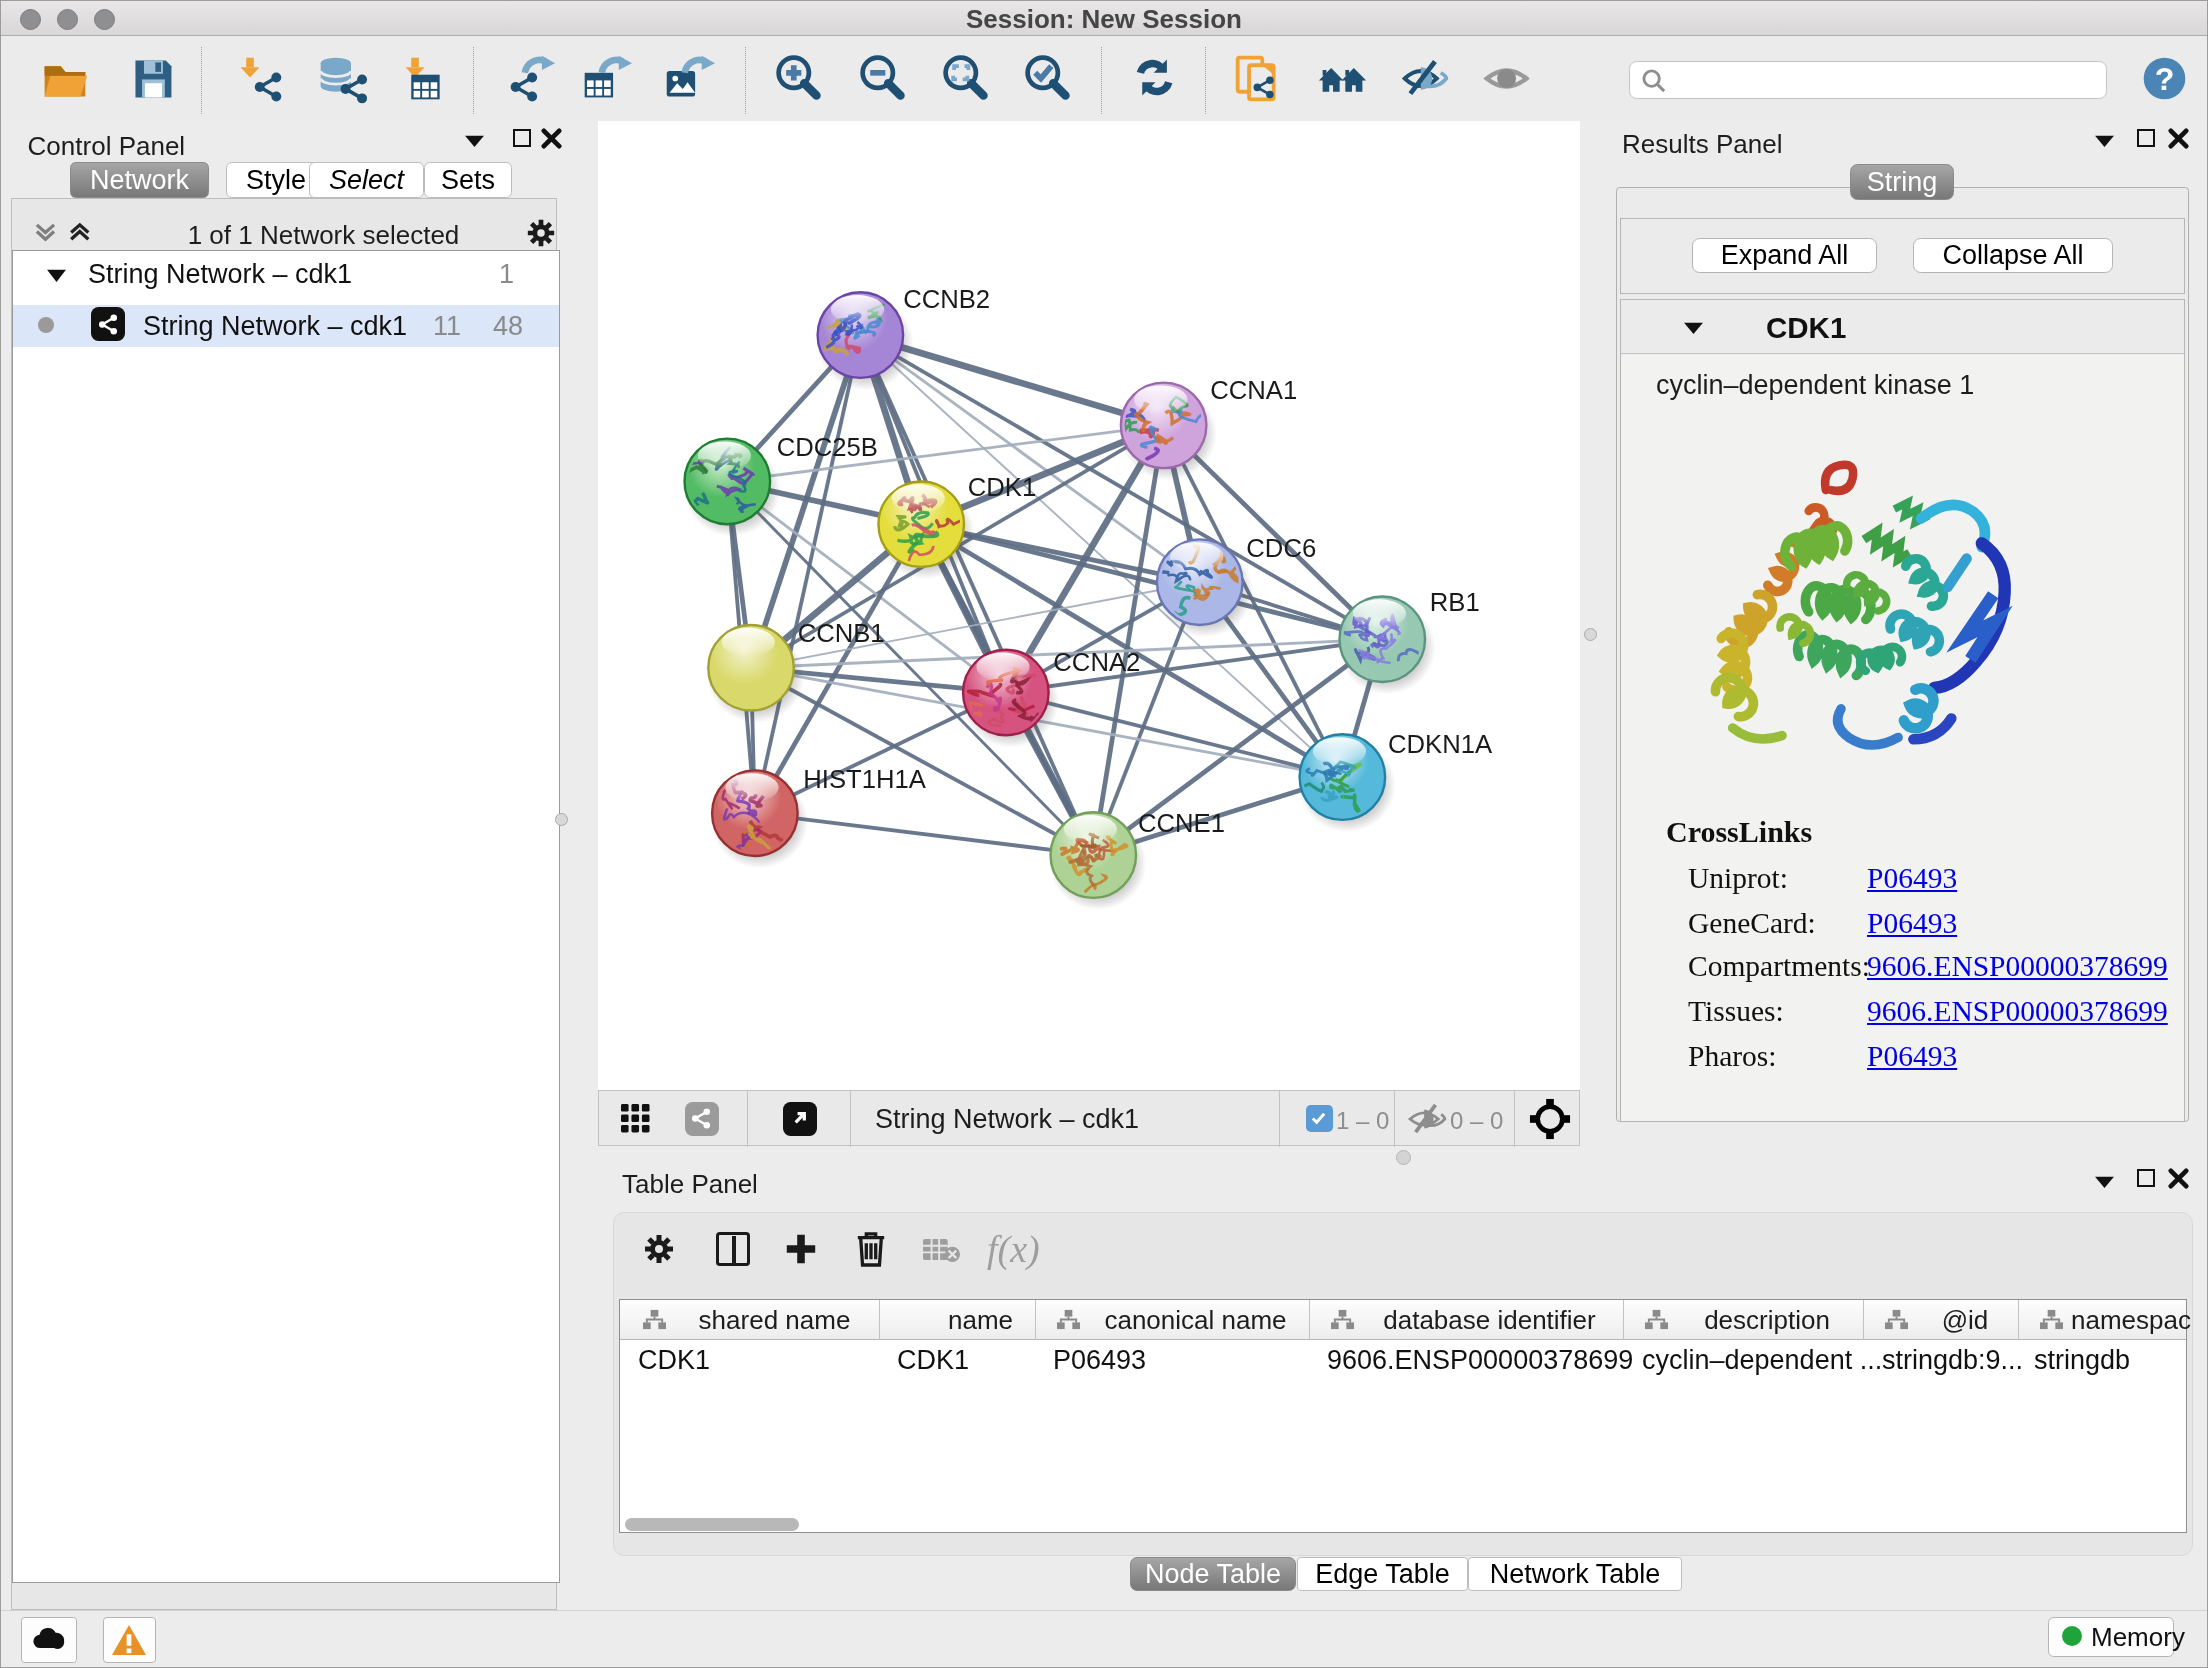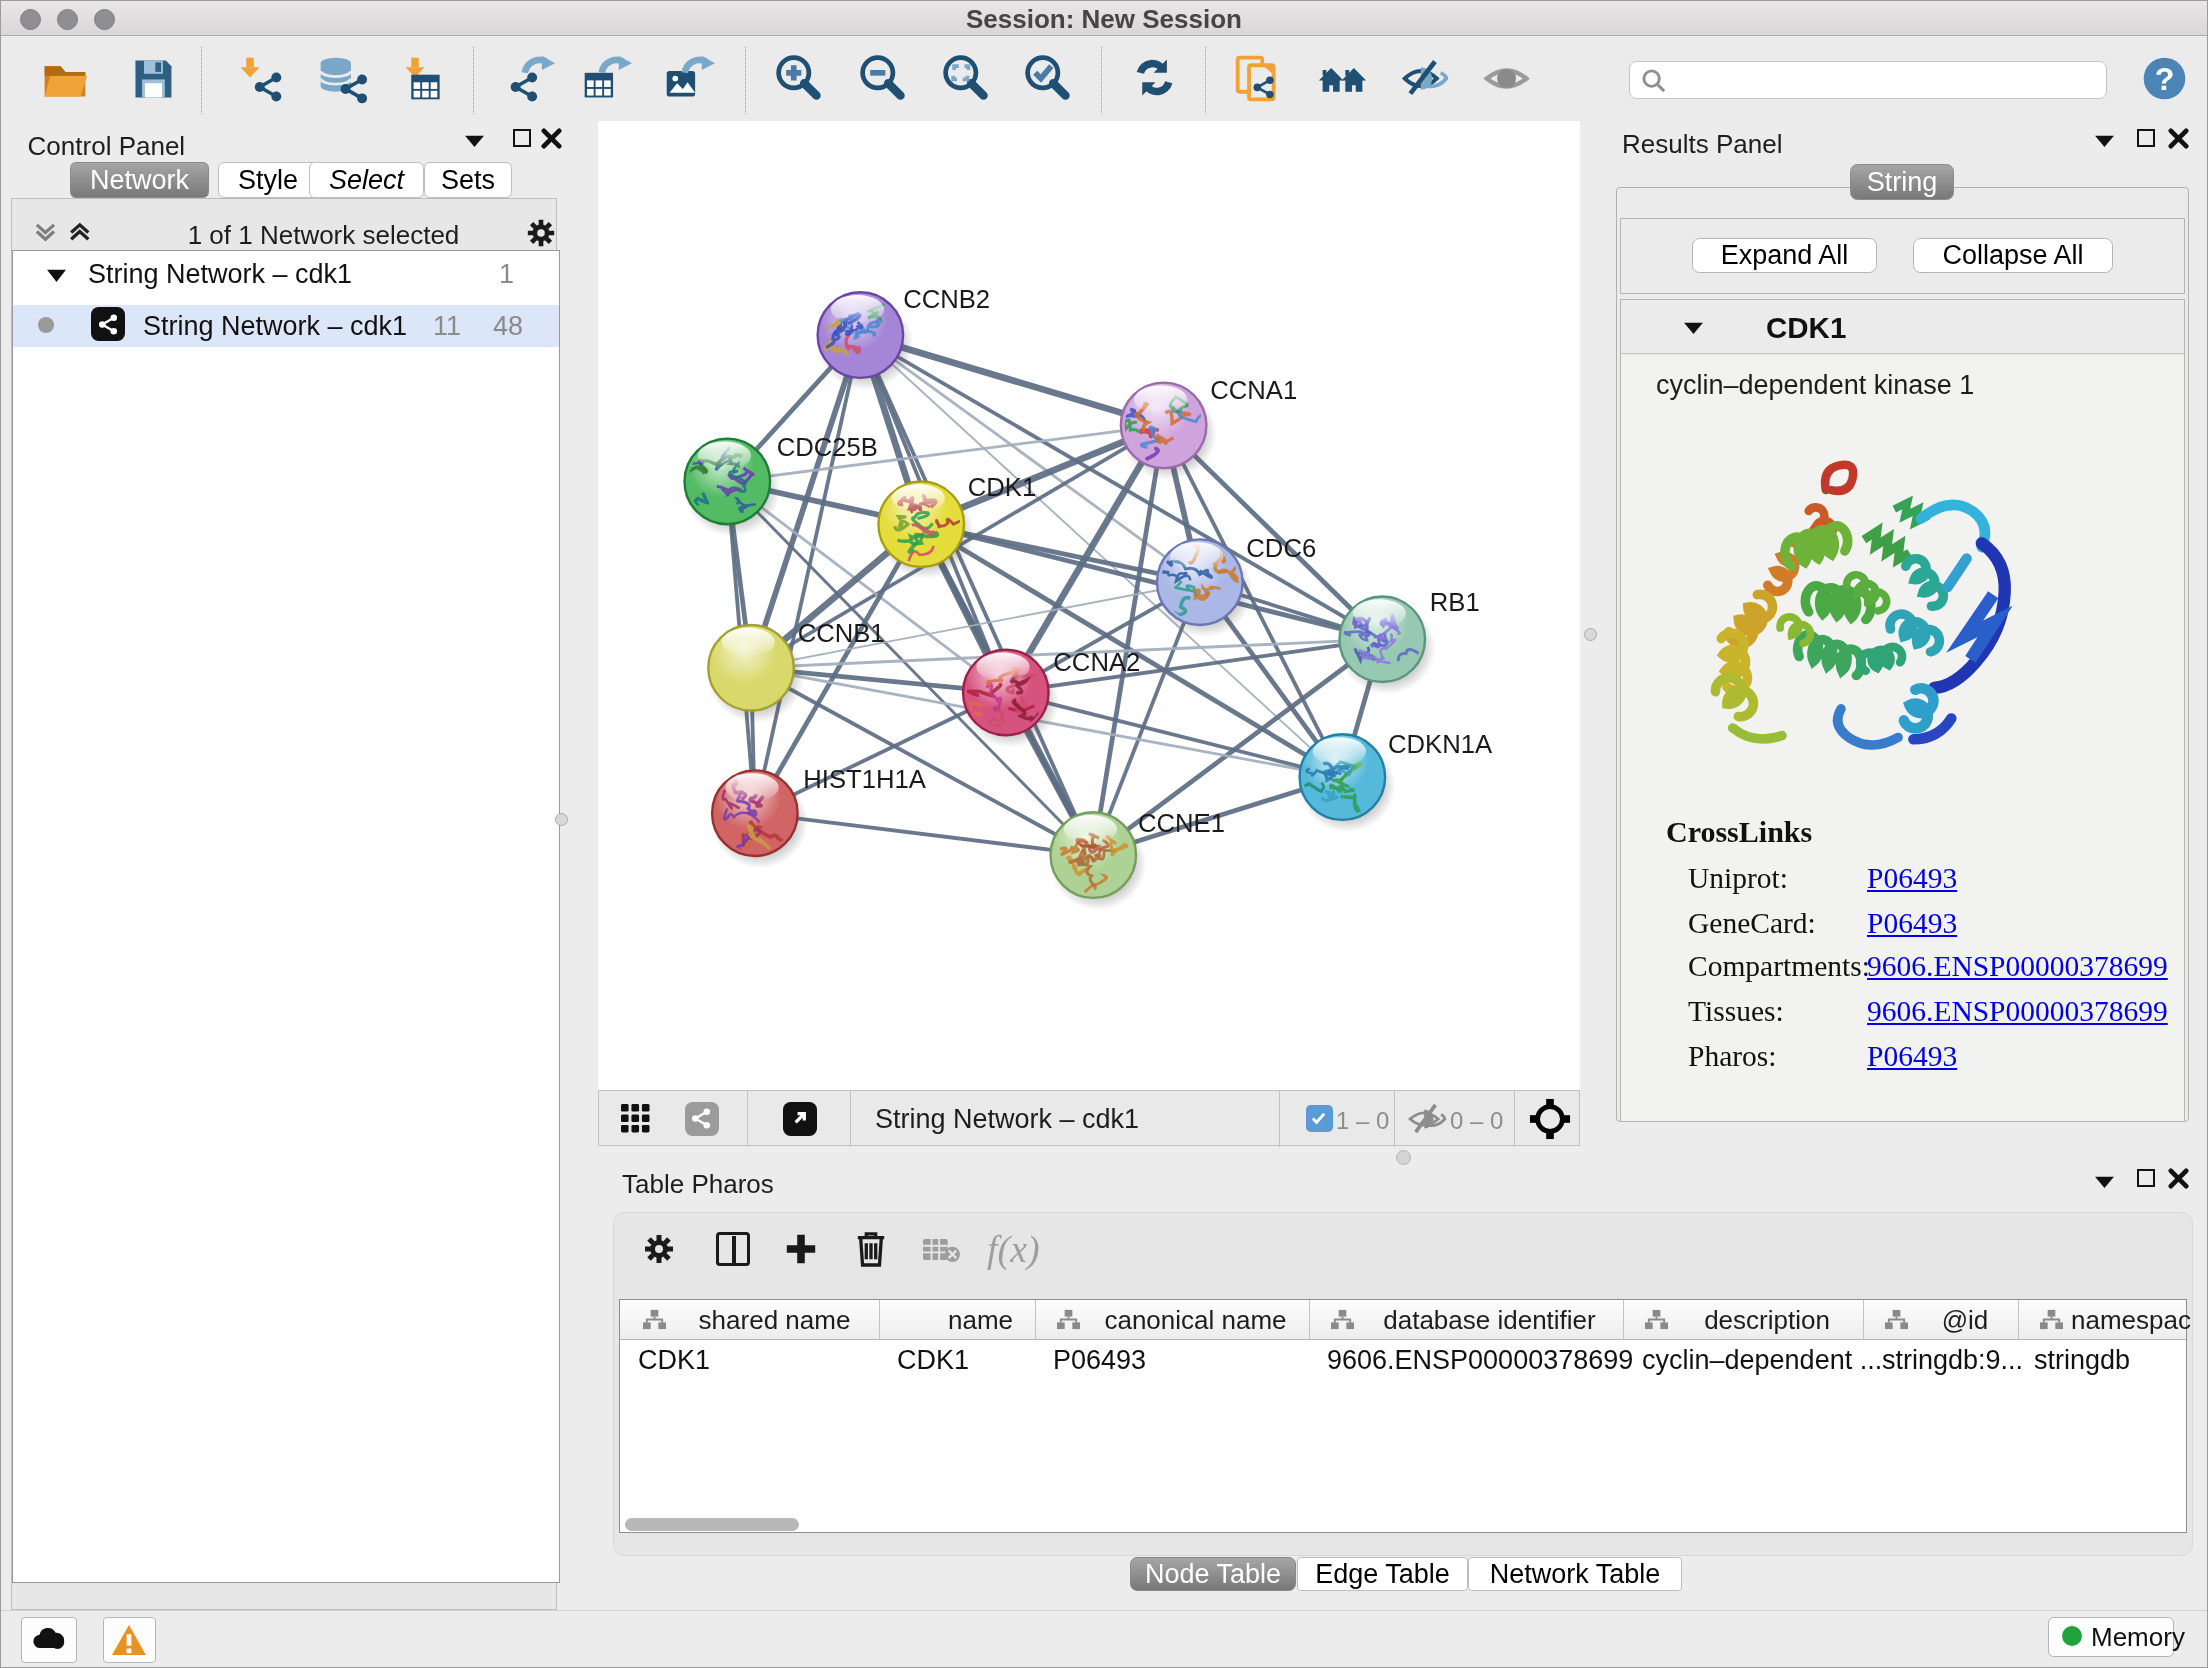--- a/index.html
+++ b/index.html
@@ -188,21 +188,21 @@
 <div id="cpanel" class="abs" style="left:0;top:121px;width:568px;height:1489px;">
   <div class="abs panel-title" style="left:27.6px;top:9.5px;">Control Panel</div>
   <svg class="abs" style="left:463px;top:11.4px;" width="23" height="17" viewBox="0 0 24 18">
       <path d="M2 4 h20 l-10 12 z" fill="#111"></path>
     </svg>
   <div class="abs" style="left:513px;top:7.6px;width:18px;height:18px;border:2.9px solid #111;"></div>
   <svg class="abs" style="left:541px;top:6.7px;" width="21" height="21" viewBox="0 0 22 22">
       <path d="M3 3 L19 19 M19 3 L3 19" stroke="#111" stroke-width="5" stroke-linecap="round"></path>
     </svg>
   <div class="tab sel" style="left:70px;top:41px;width:139px;">Network</div>
-  <div class="tab" style="left:218px;top:41px;width:100px;">Style</div>
+  <div class="tab" style="left:226px;top:41px;width:100px;">Style</div>
   <div class="tab" style="left:309px;top:41px;width:115px;font-style:italic;">Select</div>
   <div class="tab" style="left:424px;top:41px;width:88px;">Sets</div>
   <div class="abs" style="left:11.4px;top:77px;width:546px;height:1412px;background:#e7e7e7;border:1px solid #bdbdbd;"></div>
   <svg class="abs" style="left:34px;top:100px;" width="61px" height="23" viewBox="0 0 64 24">
       <g stroke="#7f7f7f" stroke-width="3.5" fill="none">
         <path d="M3 4 l9 8 9-8 M3 11 l9 8 9-8"></path>
       </g>
       <g stroke="#222" stroke-width="3.5" fill="none">
         <path d="M39 12 l9-8 9 8 M39 19 l9-8 9 8"></path>
       </g>
@@ -698,21 +698,21 @@
   <div class="abs" style="left:269px;top:786px;font-family:'Liberation Serif',serif;font-size:29.5px;color:#0000e0;text-decoration:underline;">P06493</div>
   <div class="abs" style="left:90px;top:829px;font-family:'Liberation Serif',serif;font-size:29.5px;color:#111;">Compartments:</div>
   <div class="abs" style="left:269px;top:829px;font-family:'Liberation Serif',serif;font-size:29.5px;color:#0000e0;text-decoration:underline;">9606.ENSP00000378699</div>
   <div class="abs" style="left:90px;top:874px;font-family:'Liberation Serif',serif;font-size:29.5px;color:#111;">Tissues:</div>
   <div class="abs" style="left:269px;top:874px;font-family:'Liberation Serif',serif;font-size:29.5px;color:#0000e0;text-decoration:underline;">9606.ENSP00000378699</div>
   <div class="abs" style="left:90px;top:919px;font-family:'Liberation Serif',serif;font-size:29.5px;color:#111;">Pharos:</div>
   <div class="abs" style="left:269px;top:919px;font-family:'Liberation Serif',serif;font-size:29.5px;color:#0000e0;text-decoration:underline;">P06493</div>
 </div>
 
 <div id="tpanel" class="abs" style="left:588px;top:1157px;width:1621px;height:454px;">
-  <div class="abs panel-title" style="left:34px;top:12.4px;">Table Pharos</div>
+  <div class="abs panel-title" style="left:34px;top:12.4px;">Table Panel</div>
   <svg class="abs" style="left:1505px;top:16px;" width="23" height="17" viewBox="0 0 24 18">
       <path d="M2 4 h20 l-10 12 z" fill="#111"></path>
     </svg>
   <div class="abs" style="left:1549px;top:12.4px;width:18px;height:18px;border:2.9px solid #111;"></div>
   <svg class="abs" style="left:1580px;top:11.4px;" width="21" height="21" viewBox="0 0 22 22">
       <path d="M3 3 L19 19 M19 3 L3 19" stroke="#111" stroke-width="5" stroke-linecap="round"></path>
     </svg>
   <div class="abs" style="left:25px;top:55px;width:1580px;height:344px;background:#e6e6e6;border-radius:11.4px;border:1px solid #d8d8d8;"></div>
   <svg class="abs" style="left:54px;top:75px;" width="34" height="34" viewBox="0 0 34 34">
       <g fill="#1a1a1a">

